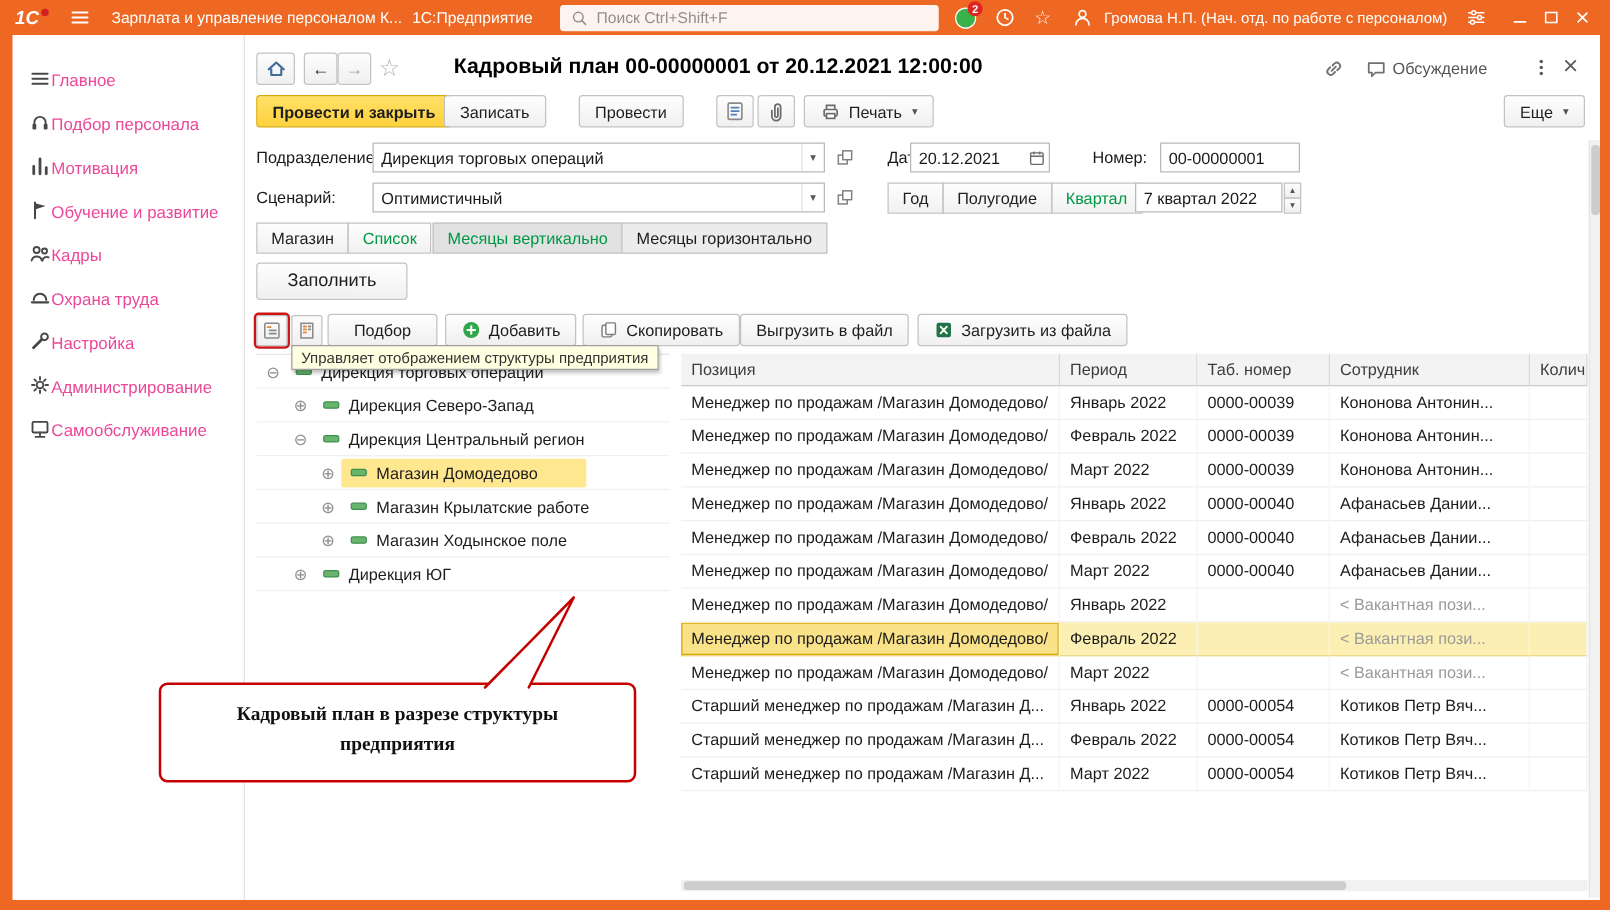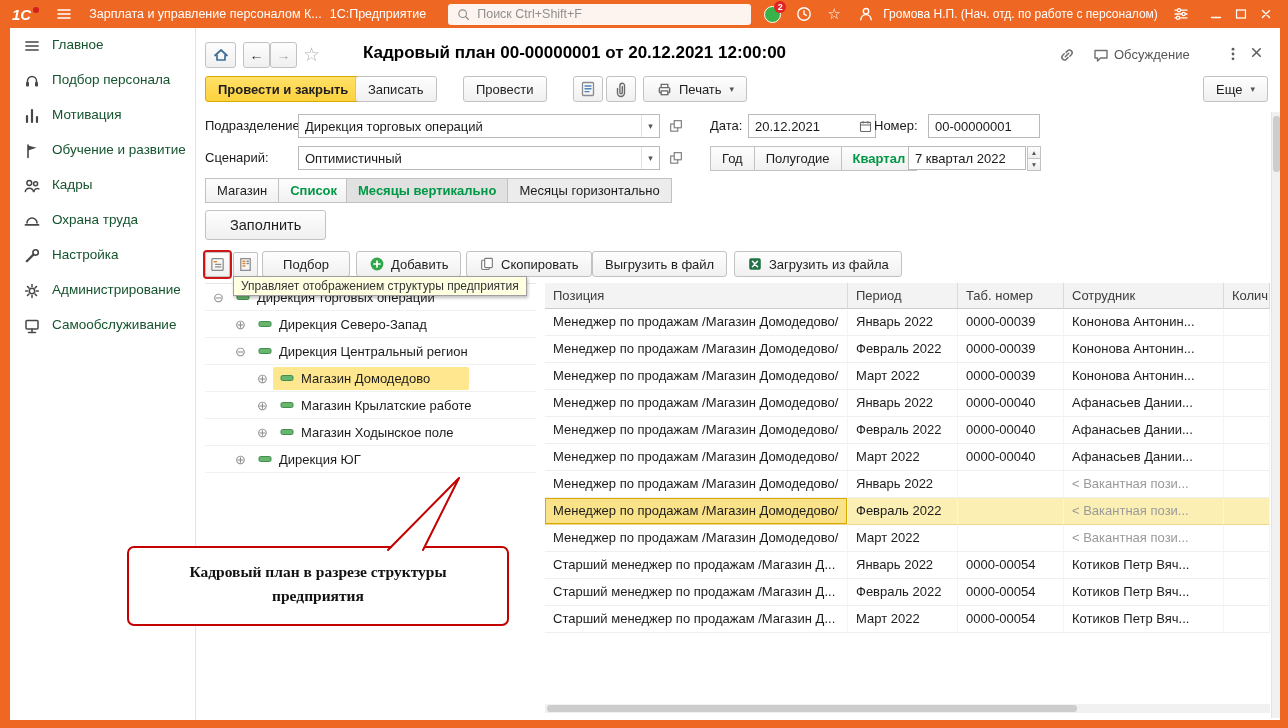--- a/index.html
+++ b/index.html
@@ -28,21 +28,21 @@
   .tb-user{margin-left:6px;font-size:12px;white-space:nowrap;cursor:pointer}
   .win-controls{margin-left:auto;display:flex}
   .wc{width:25px;height:24px;display:flex;align-items:center;justify-content:center;cursor:pointer}
   .edge{position:absolute;background:var(--orange);z-index:70}
   #edgeL{left:0;top:28px;width:10px;height:700px}
   #edgeR{left:1280px;top:28px;width:8px;height:700px}
   #edgeB{left:0;top:720px;width:1288px;height:8px}
 
   
   .sidebar{position:absolute;left:10px;top:28px;width:186px;height:692px;background:#fff;border-right:1px solid #e3e3e3;padding-top:9px;z-index:10}
-  .side-item{height:35px;display:flex;align-items:flex-start;gap:11px;padding-left:13px;font-size:13.5px;color:#14532d;cursor:pointer;white-space:nowrap}
+  .side-item{height:35px;display:flex;align-items:flex-end;padding-left:13px;font-size:13.5px;color:#ec4899;cursor:pointer;white-space:nowrap}
   .side-ico{width:18px;height:18px;display:inline-flex;flex:none}
 
   
   .main{position:absolute;left:196px;top:28px;width:1084px;height:692px;background:#fff;z-index:20}
   .abs{position:absolute}
 
   .tool-btn{display:inline-flex;align-items:center;justify-content:center;height:26px;border:1px solid var(--border);border-radius:3px;background:linear-gradient(#fdfdfd,#f0f0f0);cursor:pointer;font-family:inherit}
   .btn{display:inline-flex;align-items:center;justify-content:center;gap:6px;height:26px;padding:0 12px;border:1px solid var(--border);border-radius:3px;background:linear-gradient(#fefefe,#f0f0f0);font-size:13px;color:#1e1e1e;cursor:pointer;font-family:inherit;white-space:nowrap}
   .btn-primary{background:linear-gradient(#ffe067,#ffd23e);border-color:#d8ab00;font-weight:700}
   .caret{font-size:9px;color:#555;margin-left:2px}
@@ -52,21 +52,21 @@
 
   .lbl{position:absolute;font-size:13px;color:#1a1a1a;line-height:24px;white-space:nowrap}
   .inp{position:absolute;height:24px;border:1px solid #b9b9b9;background:#fff;display:flex;align-items:center;font-size:13px;color:#1a1a1a;cursor:text}
   .inp .val{flex:1;padding:0 6px;white-space:nowrap;overflow:hidden}
   .combo{width:18px;height:100%;flex:none;display:flex;align-items:center;justify-content:center;border-left:1px solid #e2e2e2;color:#555;font-size:9px;cursor:pointer}
   .inp-ico{width:20px;height:100%;flex:none;display:flex;align-items:center;justify-content:center;cursor:pointer}
   .mini-ico{position:absolute;width:20px;height:20px;display:flex;align-items:center;justify-content:center;cursor:pointer}
 
   .seg{position:absolute;display:flex}
   .seg-btn{height:25px;padding:0 11px;border:1px solid var(--border);background:linear-gradient(#fdfdfd,#f1f1f1);font-size:13px;margin-right:-1px;cursor:pointer;font-family:inherit;color:#1e1e1e;white-space:nowrap}
-  .seg-btn.green{color:var(--green);font-weight:700}
+  .seg-btn.green{color:var(--green);font-weight:400}
   .seg.month .seg-btn{background:#ececec}
   .seg.month .seg-btn.green{background:#e1e1e1}
 
   .fill-btn{position:absolute;left:9px;top:182px;height:30px;padding:0 24px;font-size:14.5px}
 
   .icon-btn24{position:absolute;width:25px;height:25px;padding:0;display:inline-flex;align-items:center;justify-content:center;border:1px solid var(--border);border-radius:2px;background:linear-gradient(#fdfdfd,#f0f0f0);cursor:pointer}
   .red-annot{box-shadow:0 0 0 2px #cf1616}
 
   .tooltip{position:absolute;left:37px;top:248px;background:#ffffe1;border:1px solid #9f9f9f;font-size:12px;color:#333;padding:2px 7px;white-space:nowrap;z-index:60;box-shadow:1px 2px 3px rgba(0,0,0,.25)}
 
@@ -322,21 +322,21 @@
     <span class="val">Дирекция торговых операций</span>
     <span class="combo">▾</span>
   </div>
   <span class="mini-ico" style="left:470px;top:88px">
       <svg width="16" height="16" viewBox="0 0 18 18" fill="#fff" stroke="#7d7d7d" stroke-width="1.3">
         <rect x="3" y="6.8" width="8" height="8"></rect>
         <rect x="7" y="3" width="8" height="8"></rect>
       </svg>
     </span>
   <span class="lbl" style="left:514px;top:86px">Дата:</span>
-  <div class="inp" style="left:552px;top:86px;width:128px">
+  <div class="inp" style="left:532px;top:86px;width:112px">
     <span class="val">20.12.2021</span>
     <span class="inp-ico">
         <svg width="15" height="15" viewBox="0 0 18 18" fill="none" stroke="#6a6a6a" stroke-width="1.3">
           <rect x="3" y="4" width="12" height="11" rx="1"></rect>
           <path d="M3 7.2h12M6.2 2.6v2.8M11.8 2.6v2.8"></path>
         </svg>
       </span>
   </div>
   <span class="lbl" style="left:678px;top:86px">Номер:</span>
   <div class="inp" style="left:732px;top:86px;width:112px">

